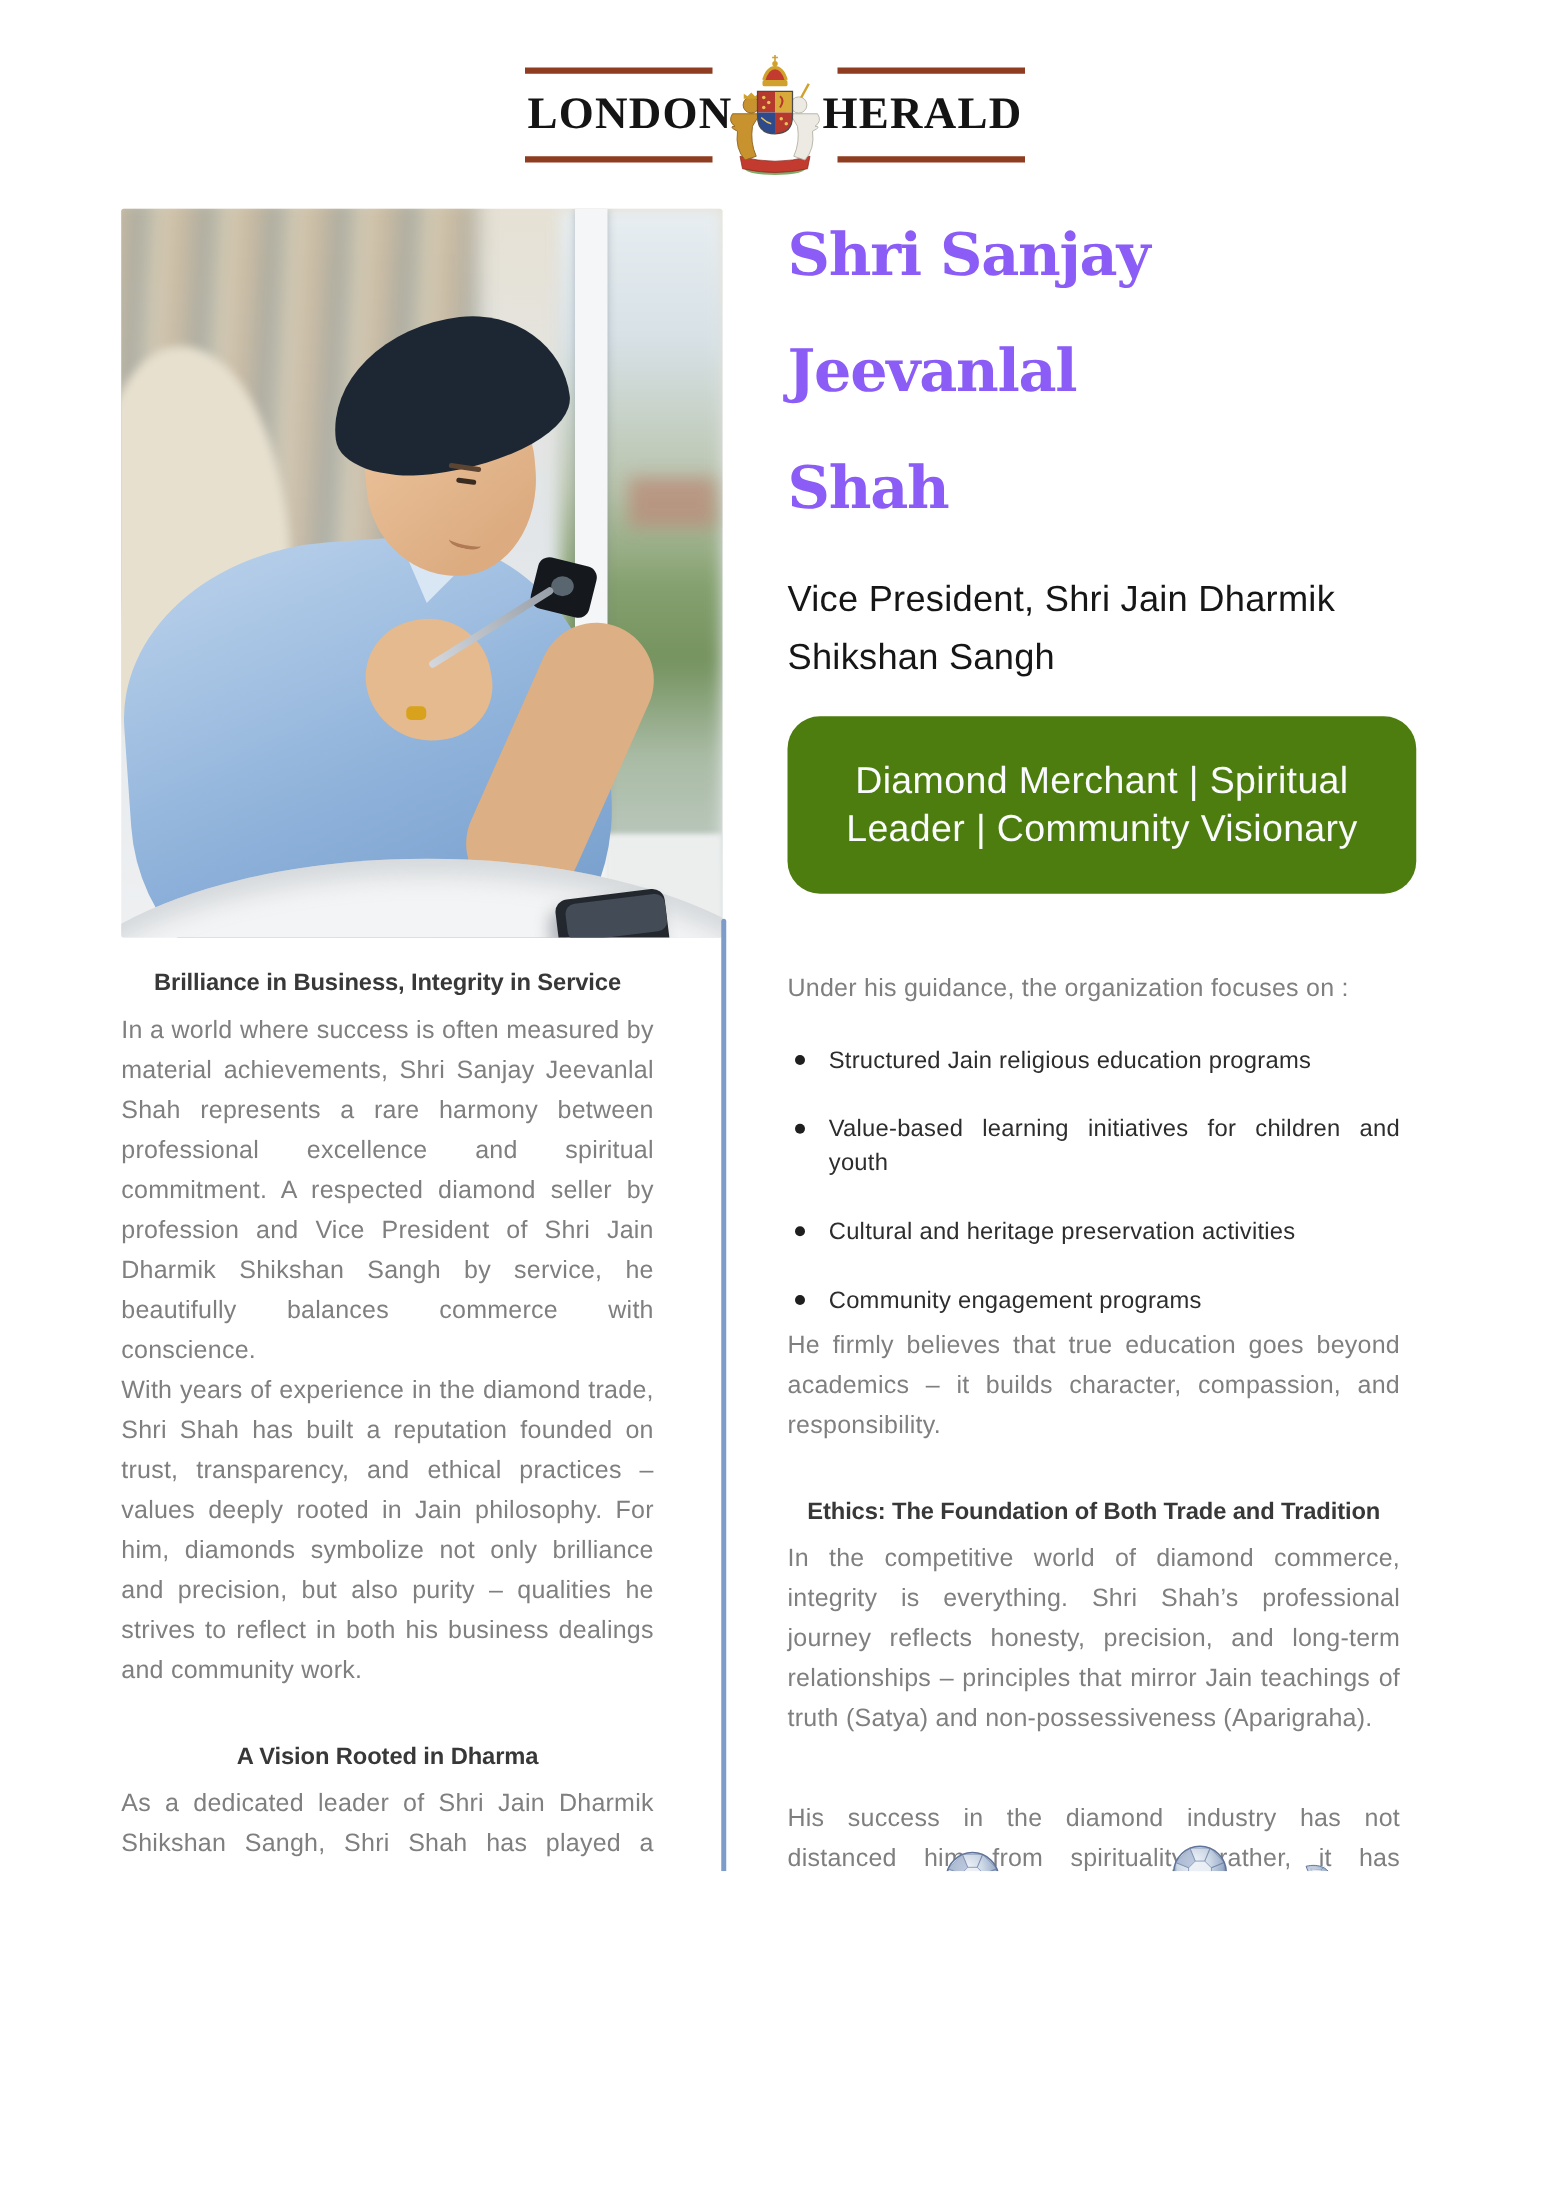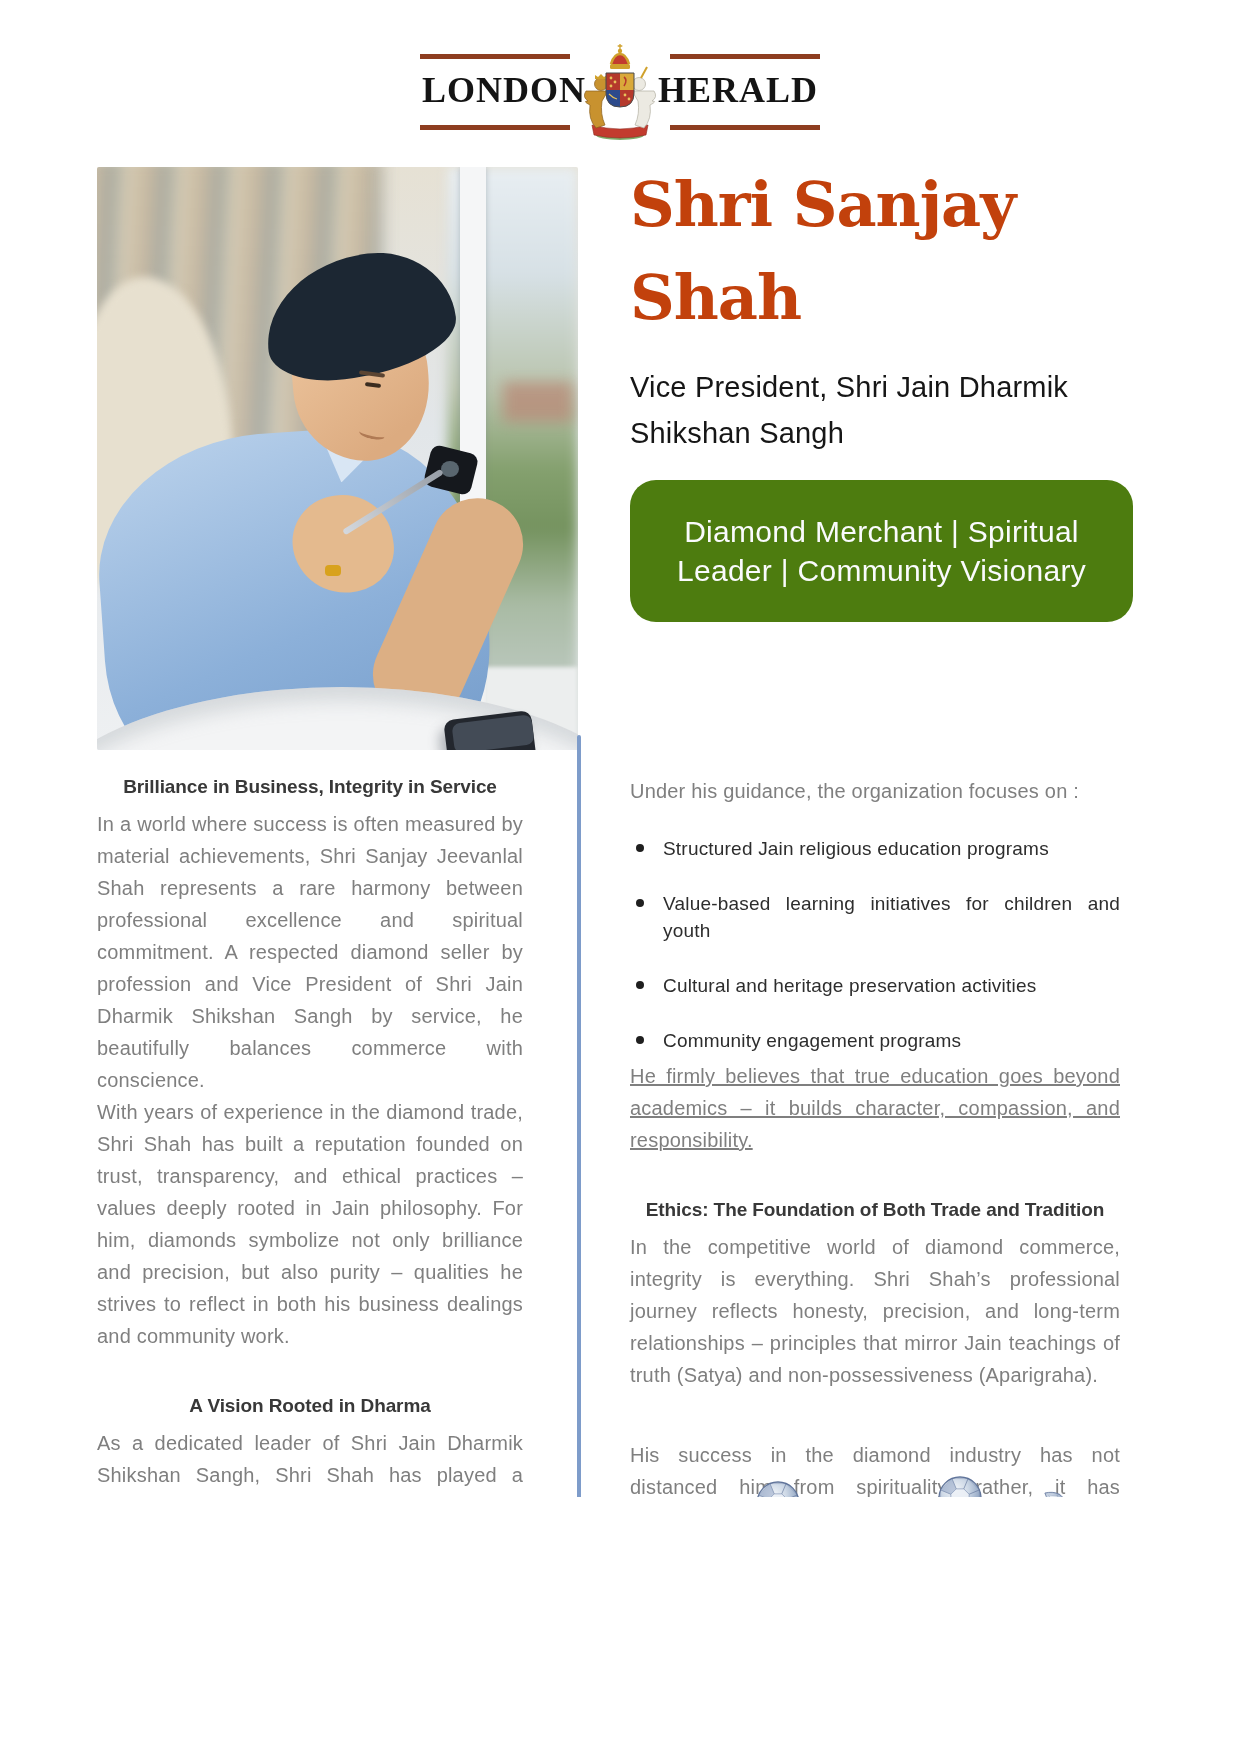--- a/index.html
+++ b/index.html
@@ -72,21 +72,21 @@
   .ph-desk { left:-70px; top:520px; width:630px; height:280px; background:#f3f4f5;
     border-radius:50% 50% 0 0; box-shadow:inset 0 14px 18px rgba(160,168,176,.35); }
   .ph-case { left:352px; top:548px; width:88px; height:100px; background:#23272e;
     border-radius:10px; transform:rotate(-7deg); box-shadow:-6px 8px 12px rgba(90,98,108,.45); }
   .ph-case-top { left:356px; top:552px; width:80px; height:30px; background:#434b56; border-radius:8px; transform:rotate(-7deg); }
 
   
   .hero { position:absolute; left:630px; top:158px; width:505px; }
   .hero-title {
     font-family:"DejaVu Serif", serif; font-weight:700;
-    font-size:62px; line-height:93px; letter-spacing:-1px; color:#c2410c;
+    font-size:47px; line-height:93px; letter-spacing:-1px; color:#8b5cf6;
   }
   .hero-subtitle { margin-top:20px; font-size:29px; line-height:46px; color:#161616; letter-spacing:.2px; }
   .hero-badge {
     margin-top:24px; width:503px; min-height:110px;
     background:#4d7c0f; border-radius:26px;
     display:flex; align-items:center; justify-content:center; text-align:center;
     padding:32px 24px;
     color:#fafbfd; font-size:30px; line-height:39px; letter-spacing:.3px;
   }
 
@@ -107,21 +107,21 @@
   ul.bullets li {
     position:relative; padding-left:33px; margin-bottom:6px;
     font-weight:400; color:#2d2d2d; font-size:19px; line-height:27px;
     text-align:justify;
     margin-top:28px;
   }
   ul.bullets li::before {
     content:""; position:absolute; left:6px; top:9px;
     width:8px; height:8px; border-radius:50%; background:#1f1f1f;
   }
-  .after-bullets { margin-top:4px;text-decoration:underline; }
+  .after-bullets { margin-top:4px; }
   .para-gap { margin-top:48px; }
 
   
   .diamonds { position:absolute; left:617px; top:1468px; }
 </style>
 </head>
 <body>
 
 <div class="page">
 
@@ -186,20 +186,21 @@
     <div class="ph-tweezer"></div>
     <div class="ph-desk"></div>
     <div class="ph-case"></div>
     <div class="ph-case-top"></div>
 
   </div>
 
   <section class="hero">
     <h1 class="hero-title">
       <div>Shri Sanjay</div>
+      <div>Jeevanlal</div>
       <div>Shah</div>
     </h1>
     <div class="hero-subtitle">Vice President, Shri Jain Dharmik Shikshan Sangh</div>
     <div class="hero-badge">Diamond Merchant | Spiritual Leader | Community Visionary</div>
   </section>
 
   <div class="divider"></div>
 
   <section class="col left">
     <div class="col-heading">Brilliance in Business, Integrity in Service</div>

